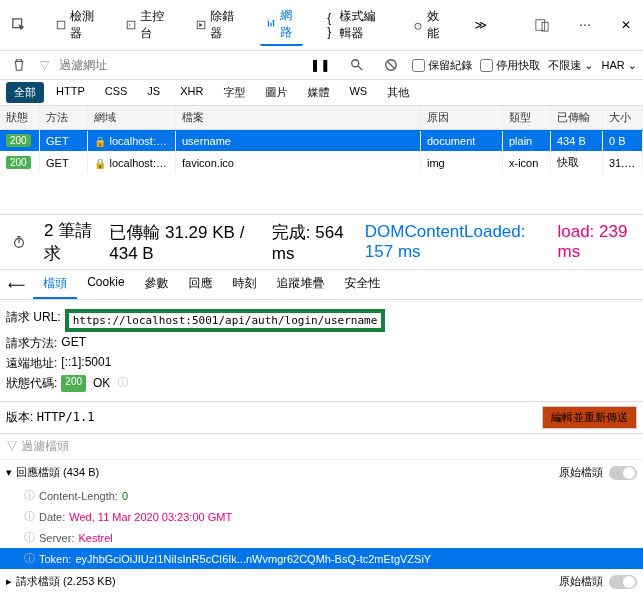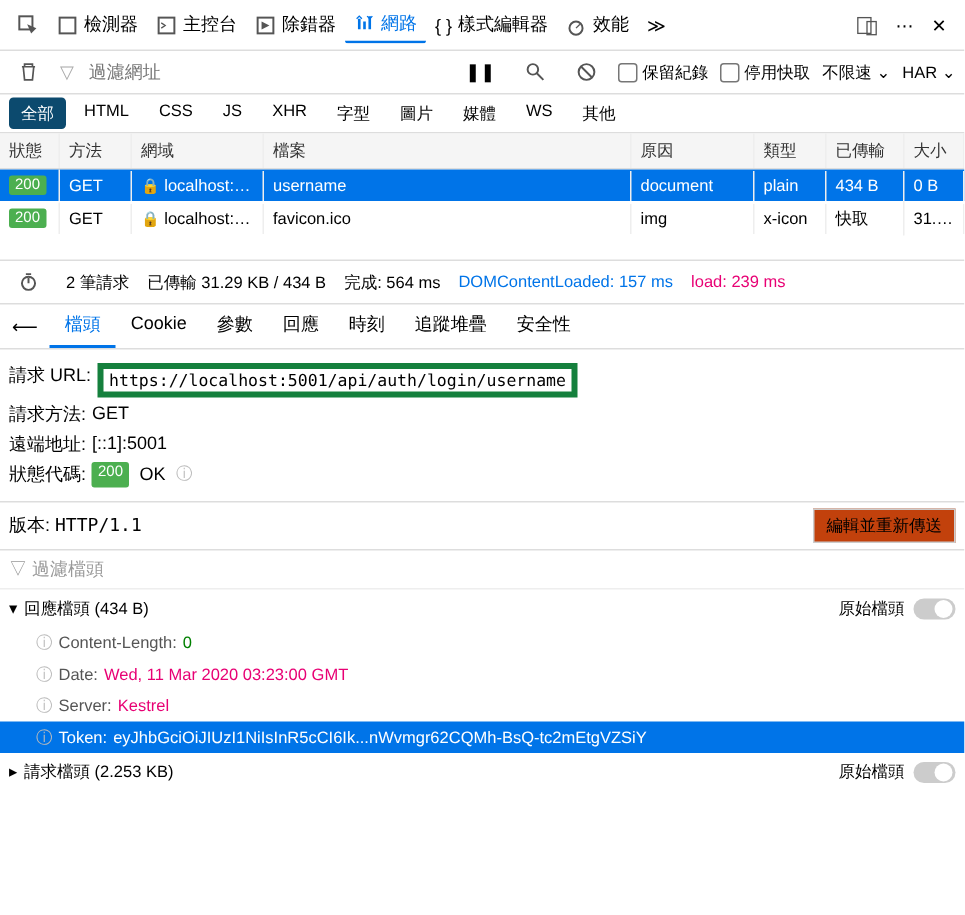--- a/index.html
+++ b/index.html
@@ -1,36 +1,36 @@
 <!DOCTYPE html>
 <html><head>
 <meta charset="utf-8">
 <style>
 * { margin: 0; padding: 0; box-sizing: border-box; font-family: Arial, sans-serif; }
 body { font-size: 12px; background: #fff; width: 643px; height: 610px; overflow: hidden; }
-.top-toolbar { display: flex; align-items: center; padding: 4px 6px; border-bottom: 1px solid #ddd; gap: 0; }
+.top-toolbar { display: flex; align-items: center; padding: 4px 6px; border-bottom: 1px solid #ddd; gap: 18px; }
 .tb-item { display: flex; align-items: center; gap: 4px; padding: 3px 6px; cursor: pointer; border-radius: 2px; }
 .tb-item.active { color: #0074e8; border-bottom: 2px solid #0074e8; }
 .spacer { flex: 1; }
 .icon { width: 14px; height: 14px; display: inline-block; }
 .filter-bar { display: flex; align-items: center; padding: 4px 6px; gap: 8px; border-bottom: 1px solid #ddd; }
 .filter-input { border: none; outline: none; font-size: 12px; color: #888; padding: 2px; flex: 0 0 120px; }
 .checkbox-label { display: flex; align-items: center; gap: 3px; font-size: 11px; }
 .type-tabs { display: flex; padding: 2px 6px; gap: 4px; border-bottom: 1px solid #ddd; }
 .type-tab { padding: 3px 8px; cursor: pointer; border-radius: 3px; font-size: 11px; }
 .type-tab.active { background: #0c4a6e; color: #fff; }
 .table-header { display: flex; background: #f5f5f5; border-bottom: 1px solid #ddd; font-size: 11px; color: #333; }
 .th, .td { padding: 4px 6px; border-right: 1px solid #eee; overflow: hidden; white-space: nowrap; text-overflow: ellipsis; }
 .col-status { width: 40px; } .col-method { width: 48px; } .col-domain { width: 88px; } .col-file { flex: 1; min-width: 170px; } .col-cause { width: 82px; } .col-type { width: 48px; } .col-trans { width: 52px; } .col-size { width: 40px; }
 .table-row { display: flex; align-items: center; font-size: 11px; }
 .table-row.selected { background: #0074e8; color: #fff; }
 .status-badge { display: inline-block; padding: 1px 4px; border-radius: 2px; font-size: 10px; color: #fff; }
 .status-200 { background: #4caf50; }
 .lock { font-size: 10px; }
-.summary { display: flex; align-items: center; padding: 4px 6px; gap: 12px; border-top: 1px solid #ddd; border-bottom: 1px solid #ddd; font-size: 11px; margin-top: 16px; }
+.summary { display: flex; align-items: center; padding: 4px 6px; gap: 12px; border-top: 1px solid #ddd; border-bottom: 1px solid #ddd; font-size: 17px; margin-top: 40px; }
 .link-blue { color: #0074e8; }
 .link-red { color: #e80074; }
 .detail-tabs { display: flex; border-bottom: 1px solid #ddd; }
 .detail-tab { padding: 5px 10px; cursor: pointer; font-size: 12px; }
 .detail-tab.active { color: #0074e8; border-bottom: 2px solid #0074e8; }
 .detail-body { padding: 6px; font-size: 12px; font-family: monospace; }
 .detail-row { margin: 3px 0; display: flex; gap: 4px; }
 .red-box { border: 4px solid #15803d; padding: 1px 4px; font-family: monospace; font-size: 11px; }
 .ok-text { display: inline-block; padding: 1px 3px; }
 .version-row { display: flex; align-items: center; justify-content: space-between; padding: 4px 6px; border-top: 1px solid #ddd; border-bottom: 1px solid #ddd; }
@@ -137,21 +137,21 @@
   <label class="checkbox-label">
       <input type="checkbox" style="">
       <span>停用快取</span>
     </label>
   <span style="font-size:11px"><span>不限速</span> <span>⌄</span></span>
   <span style="font-size:11px"><span>HAR</span> <span>⌄</span></span>
 </div>
 
 <div class="type-tabs">
   <span class="type-tab active">全部</span>
-  <span class="type-tab">HTML</span>
+  <span class="type-tab">HTTP</span>
   <span class="type-tab">CSS</span>
   <span class="type-tab">JS</span>
   <span class="type-tab">XHR</span>
   <span class="type-tab">字型</span>
   <span class="type-tab">圖片</span>
   <span class="type-tab">媒體</span>
   <span class="type-tab">WS</span>
   <span class="type-tab">其他</span>
 </div>
 

